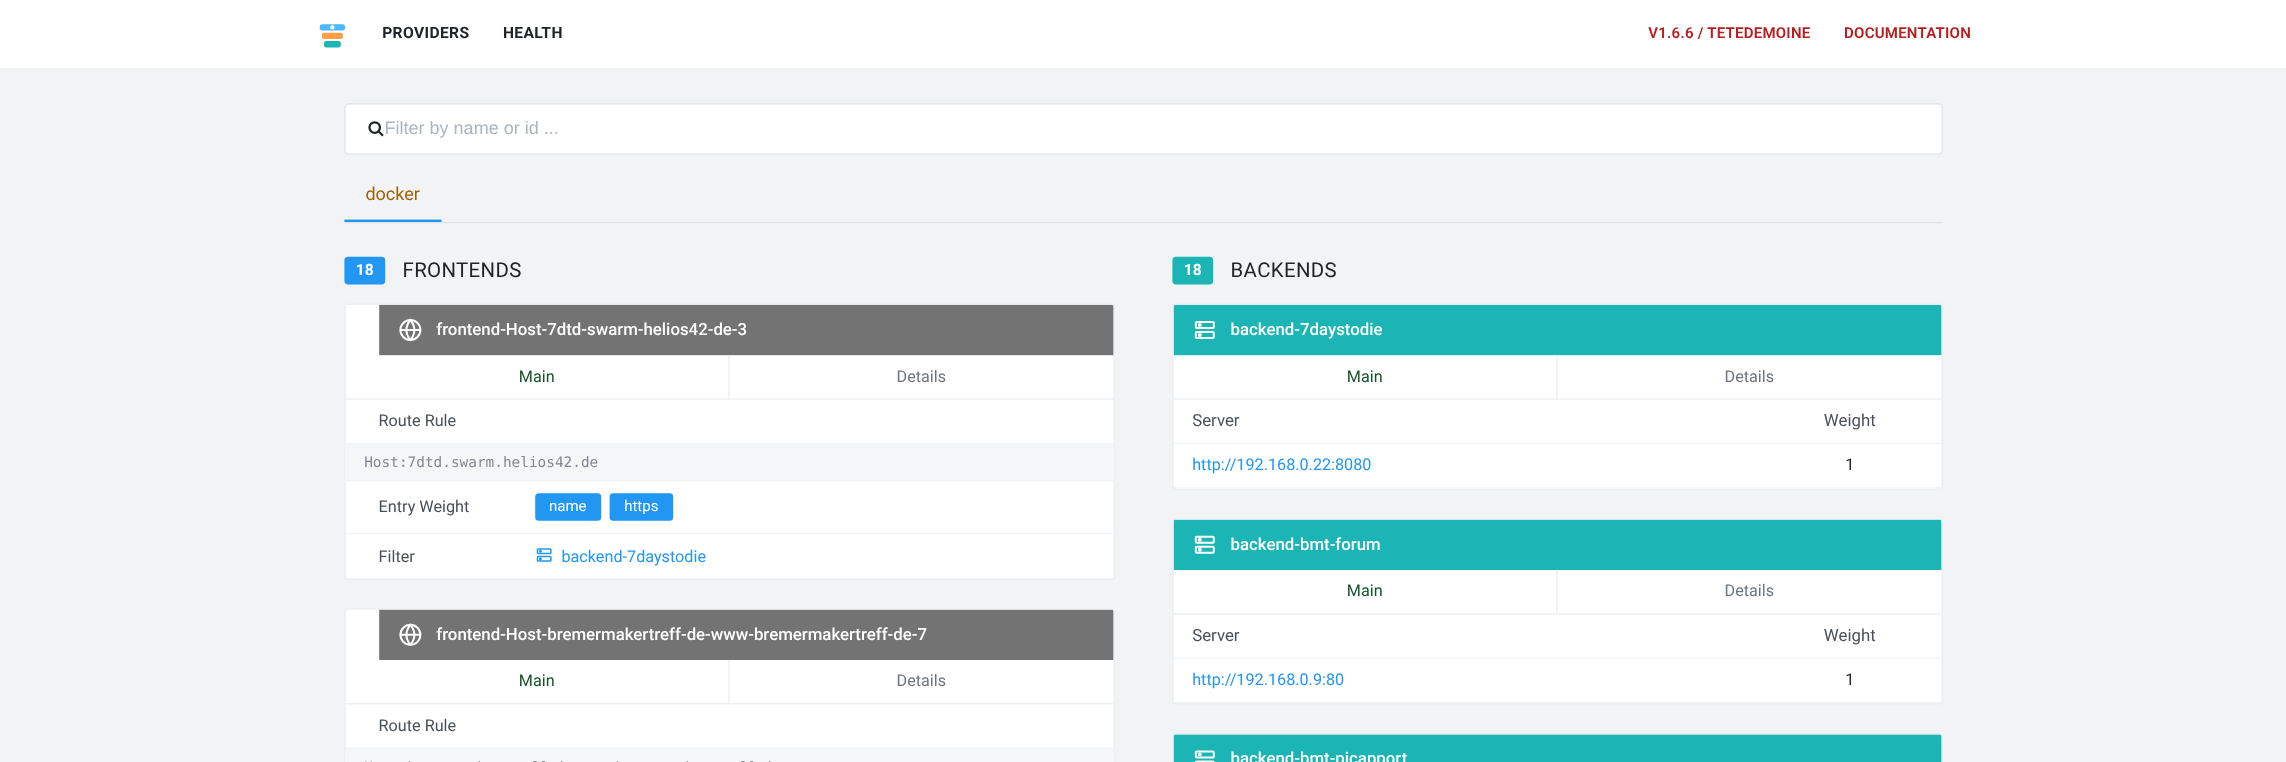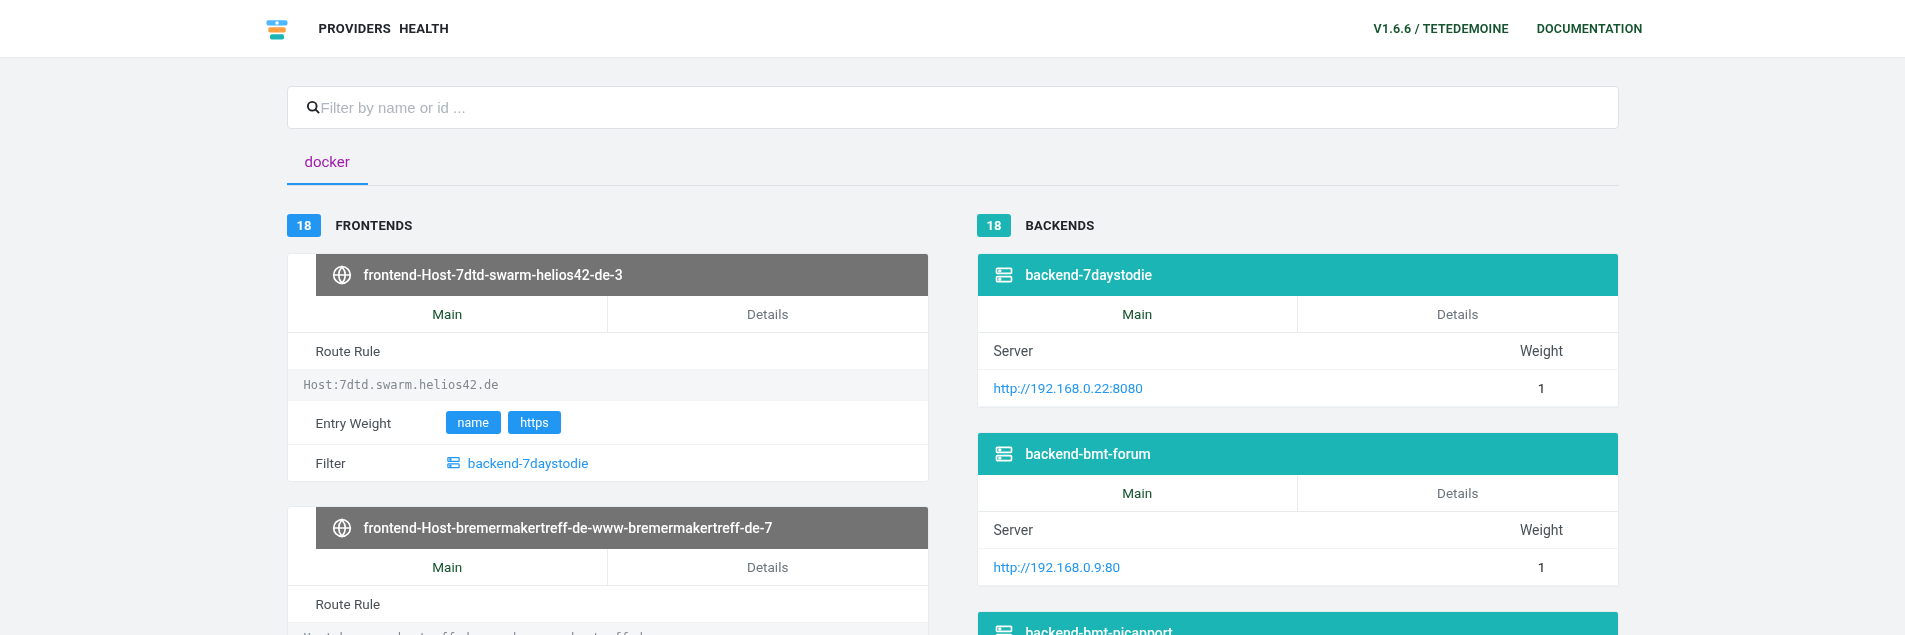--- a/index.html
+++ b/index.html
@@ -1,35 +1,35 @@
 <!DOCTYPE html>
 <html><head>
 <meta charset="utf-8">
 <style>
 * { box-sizing: border-box; margin: 0; padding: 0; }
 body { font-family: -apple-system, BlinkMacSystemFont, "Segoe UI", Roboto, Arial, sans-serif; background: #f1f3f5; color: #212529; font-size: 14px; }
 .topbar { background: #fff; border-bottom: 1px solid #e9ecef; height: 58px; display: flex; align-items: center; padding: 0 24px; }
 .topbar-inner { width: 100%; max-width: 1380px; margin: 0 auto; display: flex; align-items: center; }
 .logo { width: 28px; height: 28px; margin-right: 28px; }
-.nav-left { display: flex; gap: 8px; }
+.nav-left { display: flex; gap: 28px; }
 .nav-left a { font-weight: 700; font-size: 13px; color: #212529; text-decoration: none; letter-spacing: .3px; }
 .nav-right { margin-left: auto; display: flex; gap: 28px; }
-.nav-right a { font-weight: 600; font-size: 12.5px; color: #14532d; text-decoration: none; letter-spacing: .2px; }
+.nav-right a { font-weight: 600; font-size: 12.5px; color: #b91c1c; text-decoration: none; letter-spacing: .2px; }
 .container { max-width: 1380px; margin: 0 auto; padding: 28px 24px; }
 .search-box { background: #fff; border: 1px solid #dee2e6; border-radius: 4px; padding: 12px 18px; display: flex; align-items: center; gap: 0; }
 .search-box input { border: none; outline: none; font-size: 15px; flex: 1; color: #495057; }
 .search-box input::placeholder { color: #adb5bd; }
 .tabs-row { margin-top: 14px; border-bottom: 1px solid #dee2e6; }
-.tab { display: inline-block; padding: 10px 18px 12px; font-size: 15px; color: #a21caf; border-bottom: 2px solid #2196f3; cursor: pointer; }
+.tab { display: inline-block; padding: 10px 18px 12px; font-size: 15px; color: #a16207; border-bottom: 2px solid #2196f3; cursor: pointer; }
 .columns { display: flex; gap: 48px; margin-top: 28px; }
 .col { flex: 1; min-width: 0; }
 .section-head { display: flex; align-items: center; gap: 14px; margin-bottom: 16px; }
 .count-badge { background: #2196f3; color: #fff; font-weight: 700; font-size: 13px; padding: 4px 10px; border-radius: 3px; }
 .count-badge.teal { background: #1bb5b5; }
-.section-title { font-weight: 700; font-size: 13px; letter-spacing: .3px; text-transform: uppercase; }
+.section-title { font-weight: 400; font-size: 17px; letter-spacing: .3px; text-transform: uppercase; }
 .card { background: #fff; border: 1px solid #e9ecef; border-radius: 3px; margin-bottom: 24px; overflow: hidden; }
 .card-header { color: #fff; display: flex; align-items: center; gap: 12px; padding: 11px 16px; font-size: 14px; font-weight: 500; }
 .card-header.blue { background: #737373; margin-left: 28px; }
 .card-header.teal { background: #1bb5b5; }
 .sub-tabs { display: flex; }
 .sub-tab { flex: 1; text-align: center; padding: 10px 0; font-size: 13.5px; border-bottom: 1px solid #e9ecef; border-right: 1px solid #e9ecef; cursor: pointer; color: #6c757d; }
 .sub-tab:last-child { border-right: none; }
 .sub-tab.active { color: #14532d; }
 .card-body { padding: 0; }
 .row-item { display: flex; align-items: center; padding: 10px 28px; border-bottom: 1px solid #f1f3f5; font-size: 13.5px; }

